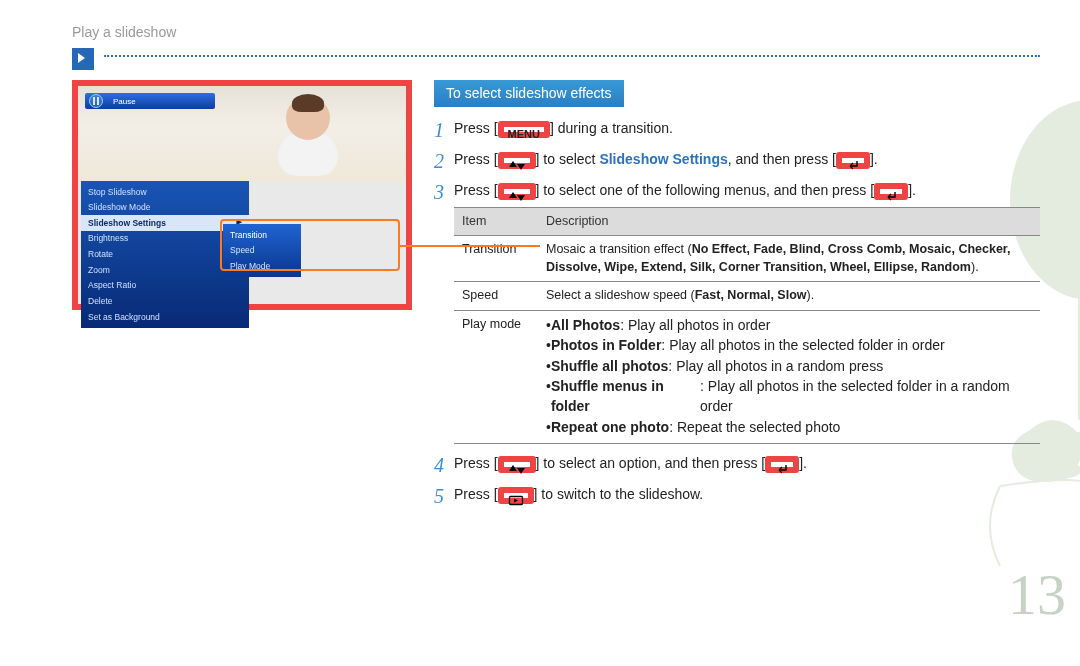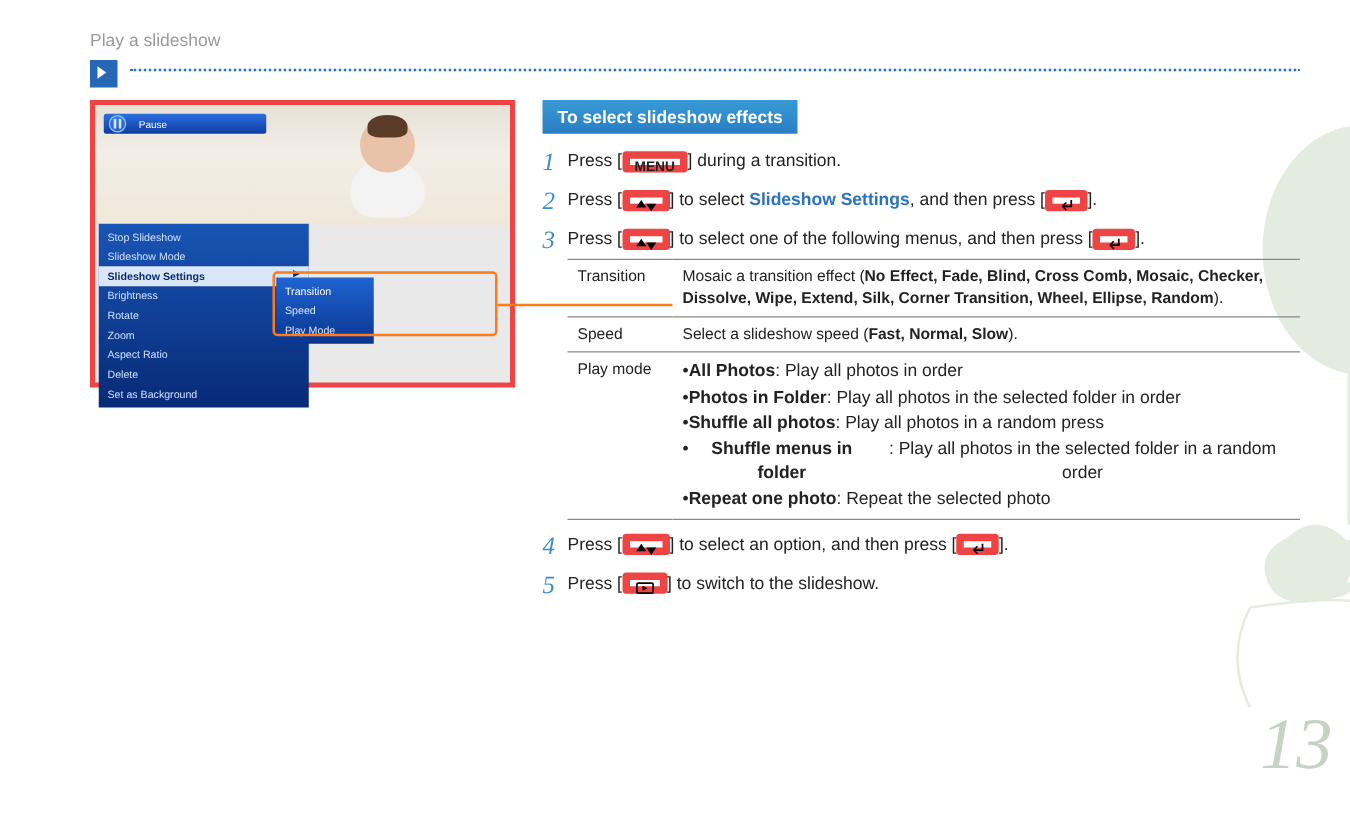--- a/index.html
+++ b/index.html
@@ -60,21 +60,21 @@
     color: #222;
     margin-bottom: 20px;
   }
   .content {
     display: flex;
     gap: 22px;
   }
   .screenshot {
     width: 340px;
     height: 230px;
-    border: 4px solid #ef4444;
+    border: 6px solid #ef4444;
     background: #e9e9ea;
     position: relative;
     flex-shrink: 0;
     overflow: visible;
   }
   .photo-area {
     position: absolute;
     left:0; right:0; top:0; height: 96px;
     background: linear-gradient(180deg, #e7e2d8 0%, #f2eee6 40%, #efe8da 100%);
   }
@@ -130,21 +130,20 @@
     flex:1;
     min-width:0;
   }
   .subhead {
     display:inline-block;
     background:linear-gradient(180deg,#379ad6,#2a7ec4);
     color:#fff;
     font-size:14px;
     padding:5px 12px 6px;
     margin-bottom:12px;
-    font-weight:bold;
   }
   .steps { list-style:none; margin:0; padding:0; }
   .steps li { display:flex; margin-bottom:10px; font-size:14px; color:#222; line-height:1.4; }
   .steps .num { width:20px; flex-shrink:0; font-family:"Times New Roman",serif; font-style:italic; color:#3c8dd0; font-size:20px; line-height:1; padding-top:1px;}
   .steps .body { flex:1; }
   .key {
     display:inline-block;
     border:6px solid #ef4444;
     border-radius:3px;
     padding: 0 4px;
@@ -168,30 +167,29 @@
     vertical-align:top;
     border-top:1px solid #888;
   }
   table.opts tr:last-child td { border-bottom:1px solid #888; }
   table.opts th {
     background:#dcdcdc;
     font-weight:normal;
     color:#333;
   }
   table.opts td:first-child { width:84px; white-space:nowrap; }
-  table.opts ul { list-style:none; padding:0; margin:0;text-align:center;}
+  table.opts ul { list-style:none; padding:0; margin:0;}
   table.opts ul li::before { content:"•  "; }
   table.opts ul li { margin-bottom:1px; }
   b { font-weight:bold; }
 
   .pagenum {
     position:absolute;
     right:14px; bottom:38px;
     font-family:"Times New Roman",serif;
-    font-style:italic;
     font-size:58px;
     color:#c6d2c4;
   }
   .bg-art {
     position:absolute;
     right:0; top:0;
     width:120px; height:100%;
     pointer-events:none;
     opacity:1;
   }
@@ -286,20 +284,24 @@
           <span class="body">
             <span>Press </span>[<span class="key"><svg width="18" height="11">
                   <path d="M5 1 L1 7 L9 7 Z" fill="#000"></path>
                   <path d="M13 10 L9 4 L17 4 Z" fill="#000"></path>
                 </svg></span>]<span> to select one of the following menus, and then press </span>[<span class="key"><svg width="14" height="11">
                   <path d="M11 1 L11 6 L4 6 M4 6 L7 3 M4 6 L7 9" stroke="#000" stroke-width="1.4" fill="none"></path>
                 </svg></span>]<span>.</span>
 
             <table class="opts">
               <tbody>
+                  <tr>
+                    <th>Item</th>
+                    <th>Description</th>
+                  </tr>
               <tr>
                 <td>Transition</td>
                 <td><span>Mosaic a transition effect (</span><b>No Effect, Fade, Blind, Cross Comb, Mosaic, Checker, Dissolve, Wipe, Extend, Silk, Corner Transition, Wheel, Ellipse, Random</b><span>).</span></td>
               </tr>
               <tr>
                 <td>Speed</td>
                 <td><span>Select a slideshow speed (</span><b>Fast, Normal, Slow</b><span>).</span></td>
               </tr>
               <tr>
                 <td>Play mode</td>

